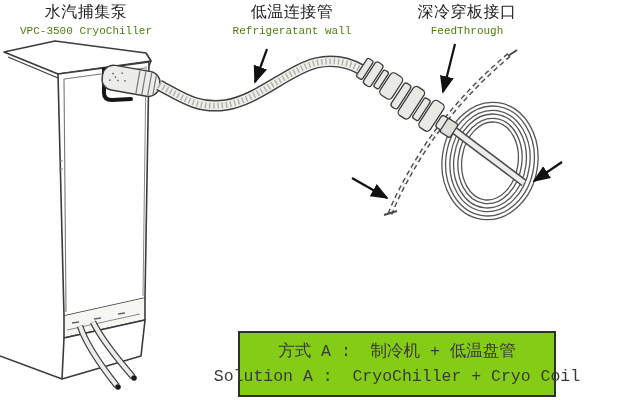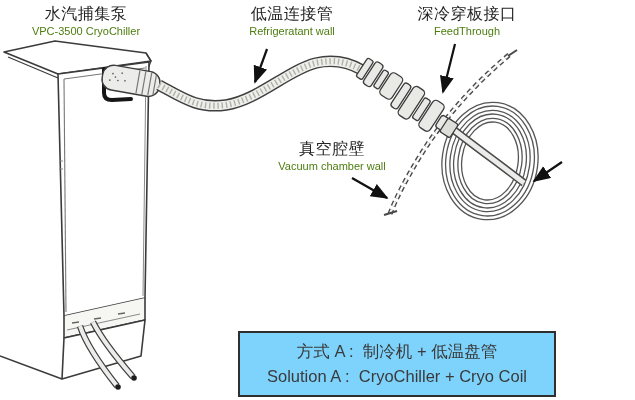--- a/index.html
+++ b/index.html
@@ -1,26 +1,26 @@
 <!DOCTYPE html>
 <html><head>
 <meta charset="utf-8">
 <style>
   html,body{margin:0;padding:0;background:#ffffff;}
   .stage{
     position:relative;width:635px;height:400px;background:#ffffff;overflow:hidden;
-    font-family:Liberation Sans, sans-serif;
+    font-family:Liberation Mono, monospace;
   }
   .stage svg{position:absolute;left:0;top:0;}
   .lbl{position:absolute;transform:translateX(-50%);text-align:center;line-height:1.12;white-space:nowrap;}
   .lbl .zh{font-size:16px;color:#242424;letter-spacing:0.5px;}
   .lbl .en{font-size:11px;color:#4d7c0f;margin-top:2px;}
   .solution-box{
     position:absolute;left:238px;top:331px;width:314px;height:62px;
-    border:2px solid #2f2f2f;background:#7dd3fc;
+    border:2px solid #2f2f2f;background:#84cc16;
     display:flex;flex-direction:column;align-items:center;justify-content:center;
   }
   .box-line{font-size:16.5px;color:#3a3a3a;line-height:25px;white-space:pre;}
 </style>
 </head>
 <body>
 
 <div class="stage">
 
   <svg width="635" height="400" viewBox="0 0 635 400">
@@ -134,24 +134,20 @@
   <div class="lbl" style="left:292px;top:5px;">
     <div class="zh">低温连接管</div>
     <div class="en">Refrigeratant wall</div>
   </div>
 
   <div class="lbl" style="left:451px;top:5px;margin-left:16px;">
     <div class="zh">深冷穿板接口</div>
     <div class="en">FeedThrough</div>
   </div>
 
-  <div class="lbl" style="left:332px;top:140px;">
-    <div class="zh">真空腔壁</div>
-    <div class="en">Vacuum chamber wall</div>
-  </div>
 
 
   <div class="solution-box">
     <div class="box-line">方式 A :  制冷机 + 低温盘管</div>
     <div class="box-line">Solution A :  CryoChiller + Cryo Coil</div>
   </div>
 
 </div>
 
 </body></html>

